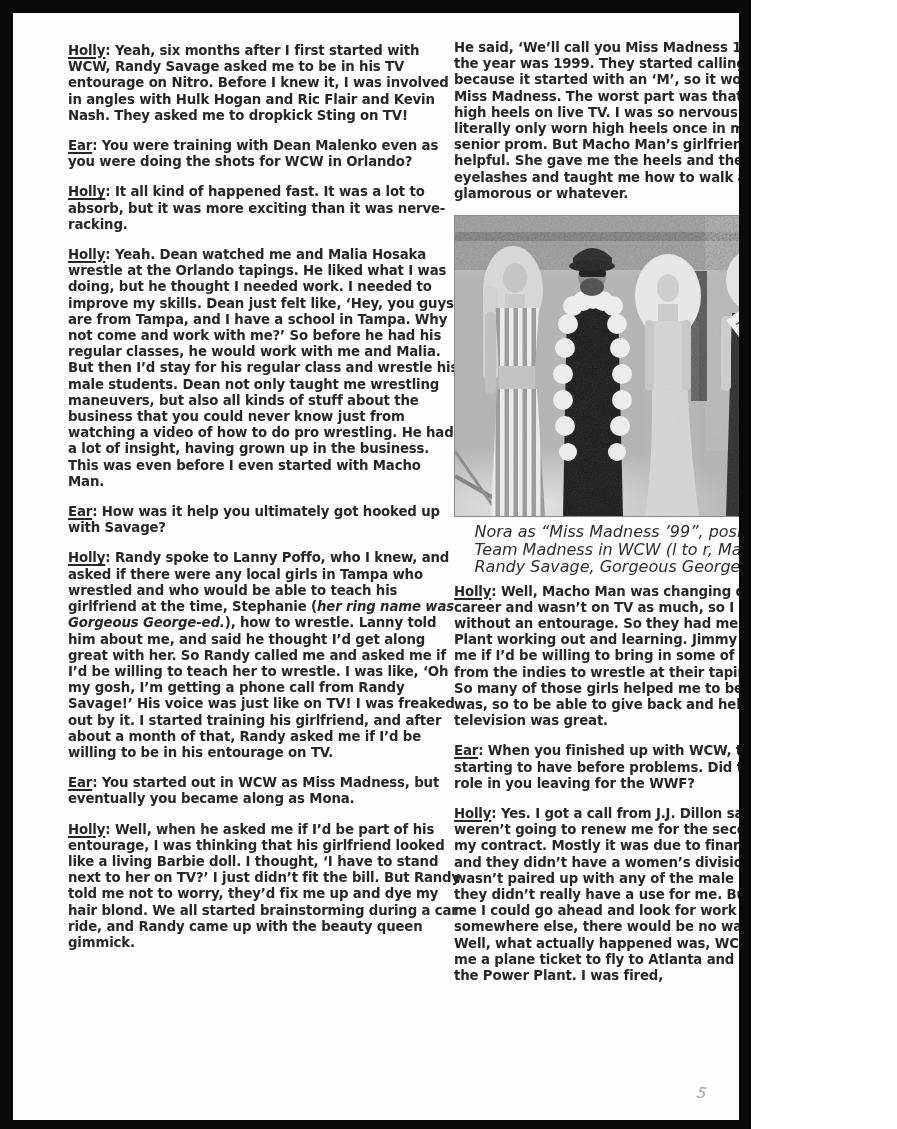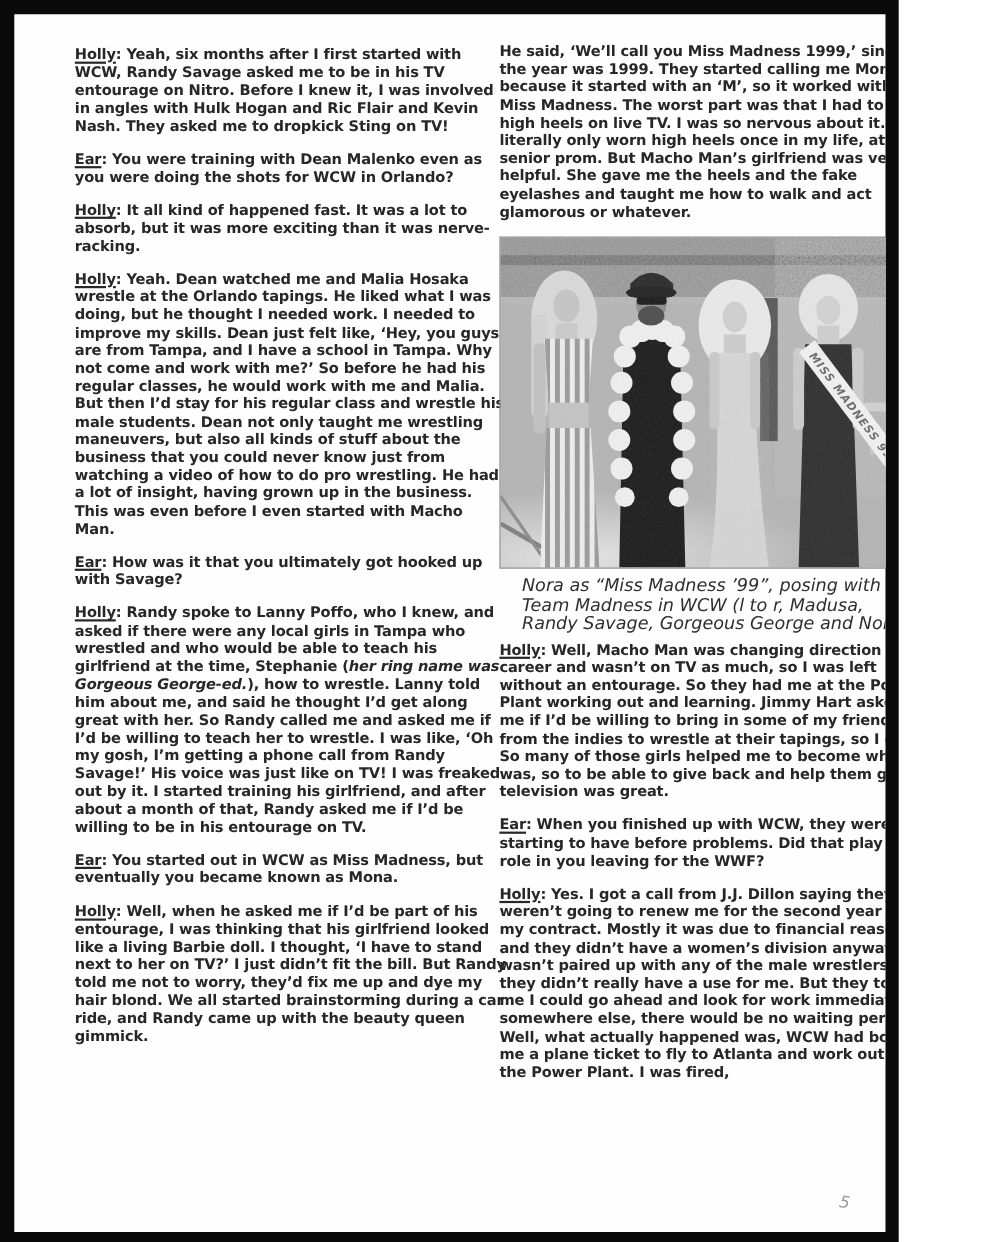--- a/index.html
+++ b/index.html
@@ -1,17 +1,17 @@
 <!DOCTYPE html>
 <html><head>
 <meta charset="utf-8">
 <style>
   html,body{margin:0;padding:0;background:#ffffff;}
   .page{
-    position:relative;width:817px;height:1129px;background:#fefefe;
+    position:relative;width:751px;height:1129px;background:#fefefe;
     box-sizing:border-box;
     border-top:13px solid #0a0a0a;border-left:13px solid #0a0a0a;
     border-right:12px solid #0a0a0a;border-bottom:9px solid #0a0a0a;
     overflow:hidden;
     font-family:"DejaVu Sans","Liberation Sans",sans-serif;
   }
   .col{
     position:absolute;width:393px;
     font-size:13.3px;line-height:16.2px;font-weight:bold;
     color:#272727;letter-spacing:-0.15px;
@@ -45,23 +45,23 @@
 </head>
 <body>
 
 <div class="page">
 
   <div class="col col-left">
     <p class="para"><span class="speaker">Holly</span><span>: Yeah, six months after I first started with WCW, Randy Savage asked me to be in his TV entourage on Nitro. Before I knew it, I was involved in angles with Hulk Hogan and Ric Flair and Kevin Nash. They asked me to dropkick Sting on TV!</span></p>
     <p class="para"><span class="speaker">Ear</span><span>: You were training with Dean Malenko even as you were doing the shots for WCW in Orlando?</span></p>
     <p class="para"><span class="speaker">Holly</span><span>: It all kind of happened fast. It was a lot to absorb, but it was more exciting than it was nerve-racking.</span></p>
     <p class="para"><span class="speaker">Holly</span><span>: Yeah. Dean watched me and Malia Hosaka wrestle at the Orlando tapings. He liked what I was doing, but he thought I needed work. I needed to improve my skills. Dean just felt like, ‘Hey, you guys are from Tampa, and I have a school in Tampa. Why not come and work with me?’ So before he had his regular classes, he would work with me and Malia. But then I’d stay for his regular class and wrestle his male students. Dean not only taught me wrestling maneuvers, but also all kinds of stuff about the business that you could never know just from watching a video of how to do pro wrestling. He had a lot of insight, having grown up in the business. This was even before I even started with Macho Man.</span></p>
-    <p class="para"><span class="speaker">Ear</span><span>: How was it that you ultimately got hooked up with Savage?</span></p>
+    <p class="para"><span class="speaker">Ear</span><span>: How was it help you ultimately got hooked up with Savage?</span></p>
     <p class="para"><span class="speaker">Holly</span><span>: Randy spoke to Lanny Poffo, who I knew, and asked if there were any local girls in Tampa who wrestled and who would be able to teach his girlfriend at the time, Stephanie (</span><span class="ital">her ring name was Gorgeous George-ed.</span><span>), how to wrestle. Lanny told him about me, and said he thought I’d get along great with her. So Randy called me and asked me if I’d be willing to teach her to wrestle. I was like, ‘Oh my gosh, I’m getting a phone call from Randy Savage!’ His voice was just like on TV! I was freaked out by it. I started training his girlfriend, and after about a month of that, Randy asked me if I’d be willing to be in his entourage on TV.</span></p>
-    <p class="para"><span class="speaker">Ear</span><span>: You started out in WCW as Miss Madness, but eventually you became known as Mona.</span></p>
+    <p class="para"><span class="speaker">Ear</span><span>: You started out in WCW as Miss Madness, but eventually you became along as Mona.</span></p>
     <p class="para"><span class="speaker">Holly</span><span>: Well, when he asked me if I’d be part of his entourage, I was thinking that his girlfriend looked like a living Barbie doll. I thought, ‘I have to stand next to her on TV?’ I just didn’t fit the bill. But Randy told me not to worry, they’d fix me up and dye my hair blond. We all started brainstorming during a car ride, and Randy came up with the beauty queen gimmick.</span></p>
   </div>
 
   <div class="col col-right">
     <p class="para"><span>He said, ‘We’ll call you Miss Madness 1999,’ since the year was 1999. They started calling me Mona because it started with an ‘M’, so it worked with Miss Madness. The worst part was that I had to wear high heels on live TV. I was so nervous about it. I had literally only worn high heels once in my life, at my senior prom. But Macho Man’s girlfriend was very helpful. She gave me the heels and the fake eyelashes and taught me how to walk and act glamorous or whatever.</span></p>
 
     <figure class="photo-block">
       <div class="photo">
         <svg width="372" height="300" viewBox="0 0 372 300">
           <defs>

